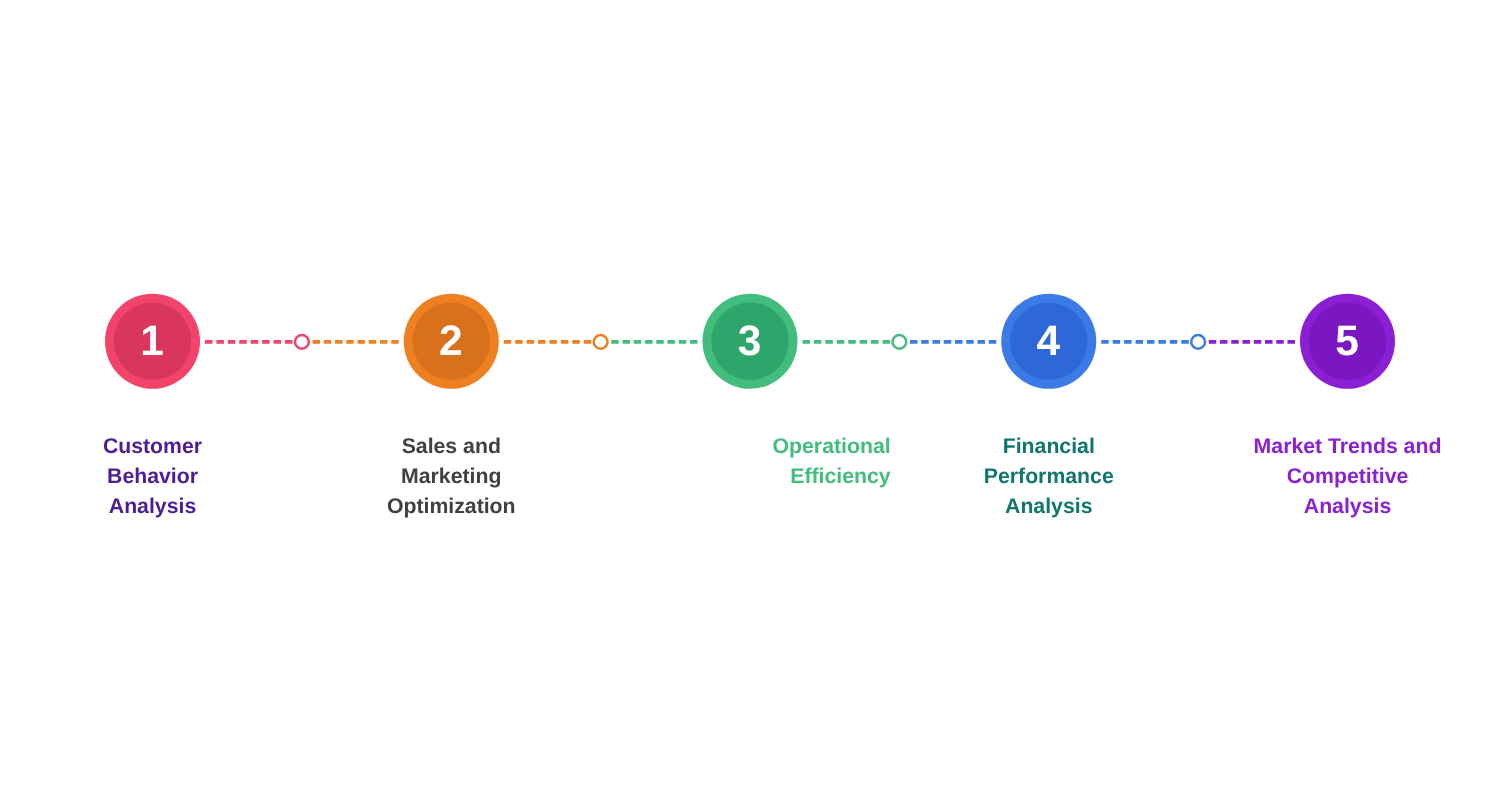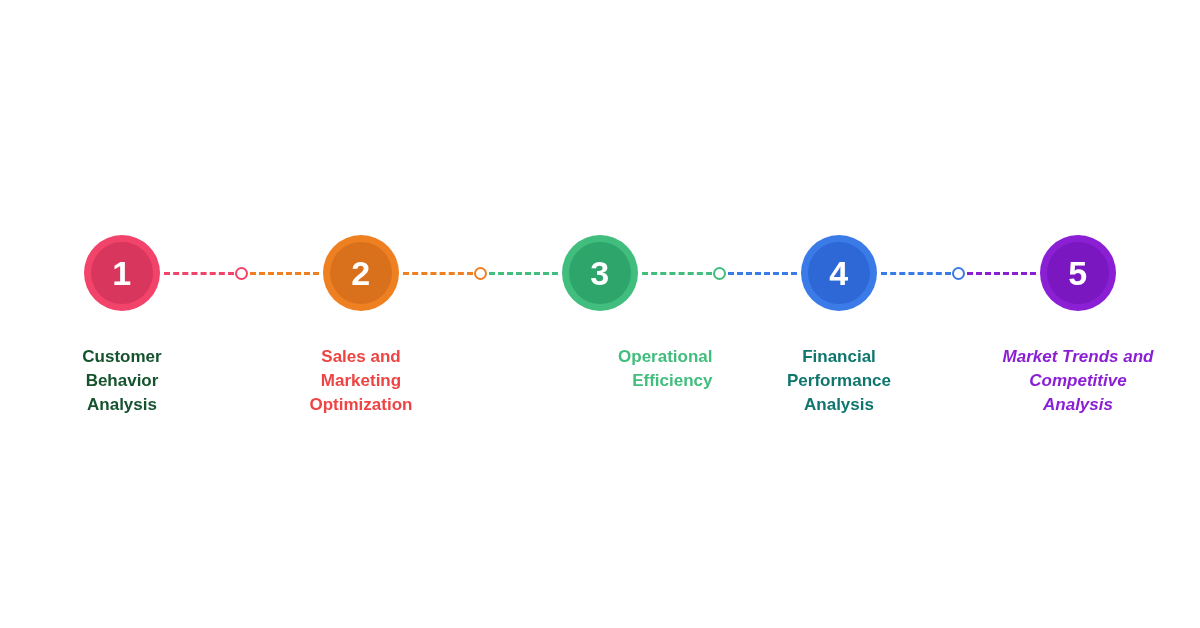--- a/index.html
+++ b/index.html
@@ -137,37 +137,37 @@
       <div class="connector">
         <div class="seg seg-left" style="border-top-color: rgb(242, 67, 107);"></div>
         <div class="mid-dot" style="border-color: rgb(242, 67, 107);"></div>
         <div class="seg seg-right" style="border-top-color: rgb(239, 128, 34);"></div>
       </div>
       <div class="node" style="background: rgb(242, 67, 107);">
         <div class="node-inner" style="background: rgb(216, 54, 92);">
           <span class="node-number">1</span>
         </div>
       </div>
-      <div class="step-label" style="color: #14532d;">Customer
+      <div class="step-label" style="color: #4c1d95;">Customer
 Behavior
 Analysis</div>
     </div>
 
     <div class="step">
       <div class="connector">
         <div class="seg seg-left" style="border-top-color: rgb(239, 128, 34);"></div>
         <div class="mid-dot" style="border-color: rgb(239, 128, 34);"></div>
         <div class="seg seg-right" style="border-top-color: rgb(65, 189, 125);"></div>
       </div>
       <div class="node" style="background: rgb(239, 128, 34);">
         <div class="node-inner" style="background: rgb(217, 112, 28);">
           <span class="node-number">2</span>
         </div>
       </div>
-      <div class="step-label" style="color: #ef4444;">Sales and
+      <div class="step-label" style="color: #404040;">Sales and
 Marketing
 Optimization</div>
     </div>
 
     <div class="step">
       <div class="connector">
         <div class="seg seg-left" style="border-top-color: rgb(65, 189, 125);"></div>
         <div class="mid-dot" style="border-color: rgb(65, 189, 125);"></div>
         <div class="seg seg-right" style="border-top-color: rgb(59, 123, 232);"></div>
       </div>
@@ -195,19 +195,19 @@
 Performance
 Analysis</div>
     </div>
 
     <div class="step">
       <div class="node" style="background: rgb(139, 31, 212);">
         <div class="node-inner" style="background: rgb(122, 23, 192);">
           <span class="node-number">5</span>
         </div>
       </div>
-      <div class="step-label" style="color: rgb(139, 31, 212); font-style: italic;">Market Trends and
+      <div class="step-label" style="color: rgb(139, 31, 212);">Market Trends and
 Competitive
 Analysis</div>
     </div>
 
   </div>
 </div>
 
 </body></html>

